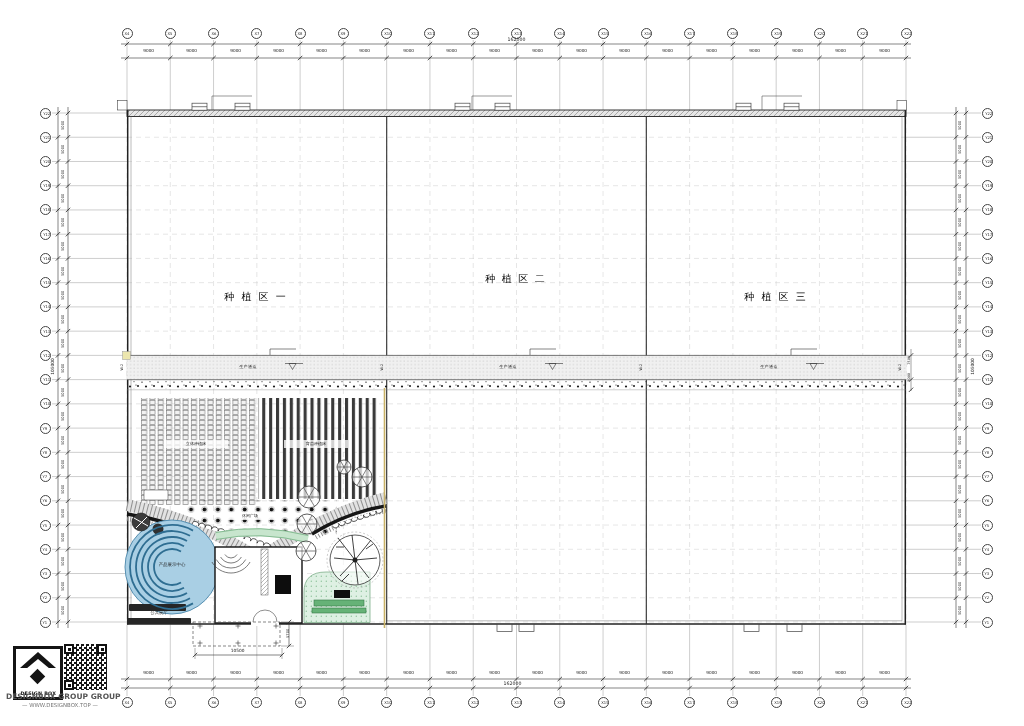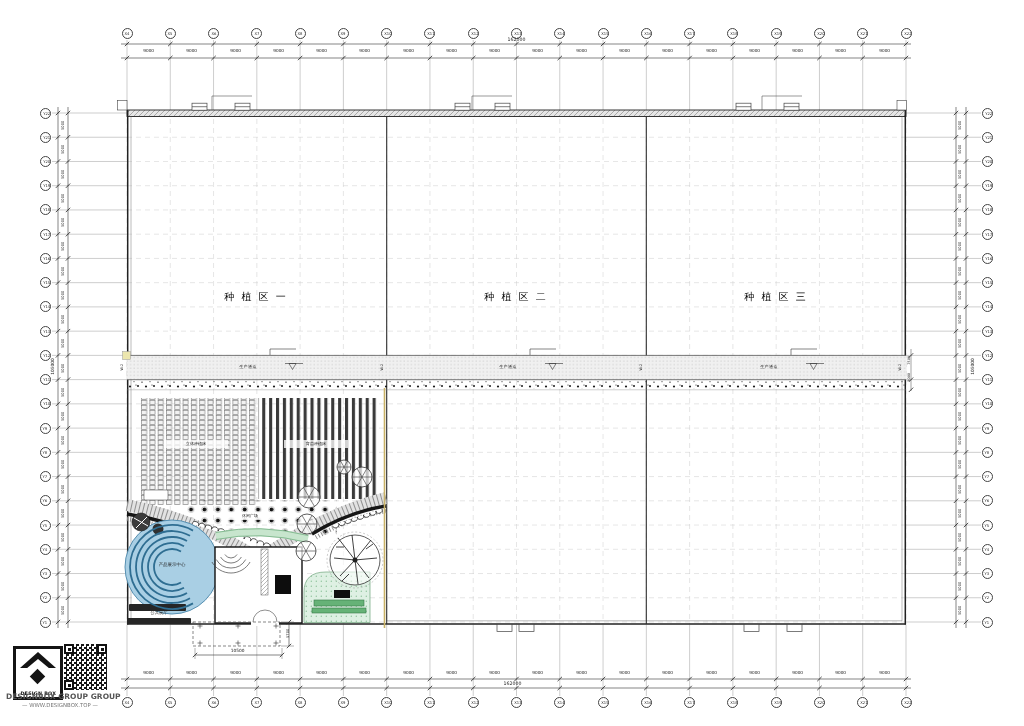--- a/index.html
+++ b/index.html
@@ -709,21 +709,21 @@
     <div class="lab" style="left: 948px; top: 557.405px; width: 24px; transform: rotate(-90deg);"><span class="sc" style="transform: scale(0.62);">5000</span></div>
     <div class="lab" style="left: 51px; top: 581.643px; width: 24px; transform: rotate(-90deg);"><span class="sc" style="transform: scale(0.62);">5000</span></div>
     <div class="lab" style="left: 948px; top: 581.643px; width: 24px; transform: rotate(-90deg);"><span class="sc" style="transform: scale(0.62);">5000</span></div>
     <div class="lab" style="left: 51px; top: 605.881px; width: 24px; transform: rotate(-90deg);"><span class="sc" style="transform: scale(0.62);">5000</span></div>
     <div class="lab" style="left: 948px; top: 605.881px; width: 24px; transform: rotate(-90deg);"><span class="sc" style="transform: scale(0.62);">5000</span></div>
     <div class="lab" style="left: 493px; top: 35px; width: 46px;"><span class="sc" style="transform: scale(0.78);">162000</span></div>
     <div class="lab" style="left: 489px; top: 679px; width: 46px;"><span class="sc" style="transform: scale(0.78);">162000</span></div>
     <div class="lab" style="left: 30px; top: 363px; width: 46px; transform: rotate(-90deg);"><span class="sc" style="transform: scale(0.72);">105000</span></div>
     <div class="lab" style="left: 950px; top: 363px; width: 46px; transform: rotate(-90deg);"><span class="sc" style="transform: scale(0.72);">105000</span></div>
     <div class="lab zone" style="left: 181px; top: 293px; width: 150px;"><span class="sc" style="transform: scale(1); letter-spacing: 2px;">种 植 区 一</span></div>
-    <div class="lab zone" style="left: 441px; top: 293px; width: 150px;"><span class="sc" style="transform: scale(1); letter-spacing: 2px;">种 植 区 二</span></div>
+    <div class="lab zone" style="left: 441px; top: 275px; width: 150px; font-family: Liberation Serif, serif;"><span class="sc" style="transform: scale(1); letter-spacing: 2px;">种 植 区 二</span></div>
     <div class="lab zone" style="left: 701px; top: 293px; width: 150px;"><span class="sc" style="transform: scale(1); letter-spacing: 2px;">种 植 区 三</span></div>
     <div class="lab" style="left: 226px; top: 363px; width: 44px;"><span class="sc" style="transform: scale(0.68); letter-spacing: 0.5px;">生产通道</span></div>
     <div class="lab" style="left: 486px; top: 363px; width: 44px;"><span class="sc" style="transform: scale(0.68); letter-spacing: 0.5px;">生产通道</span></div>
     <div class="lab" style="left: 747px; top: 363px; width: 44px;"><span class="sc" style="transform: scale(0.68); letter-spacing: 0.5px;">生产通道</span></div>
     <div class="lab" style="left: 112px; top: 363px; width: 20px; transform: rotate(-90deg);"><span class="sc" style="transform: scale(0.58);">W-2</span></div>
     <div class="lab" style="left: 371.5px; top: 363px; width: 20px; transform: rotate(-90deg);"><span class="sc" style="transform: scale(0.58);">W-2</span></div>
     <div class="lab" style="left: 631px; top: 363px; width: 20px; transform: rotate(-90deg);"><span class="sc" style="transform: scale(0.58);">W-2</span></div>
     <div class="lab" style="left: 889.5px; top: 363px; width: 20px; transform: rotate(-90deg);"><span class="sc" style="transform: scale(0.58);">W-2</span></div>
     <div class="lab chip" style="left: 164px; top: 440px; width: 64px;"><span class="sc" style="transform: scale(0.68);">立体种植床</span></div>
     <div class="lab chip" style="left: 284px; top: 440px; width: 64px;"><span class="sc" style="transform: scale(0.68);">育苗种植床</span></div>

